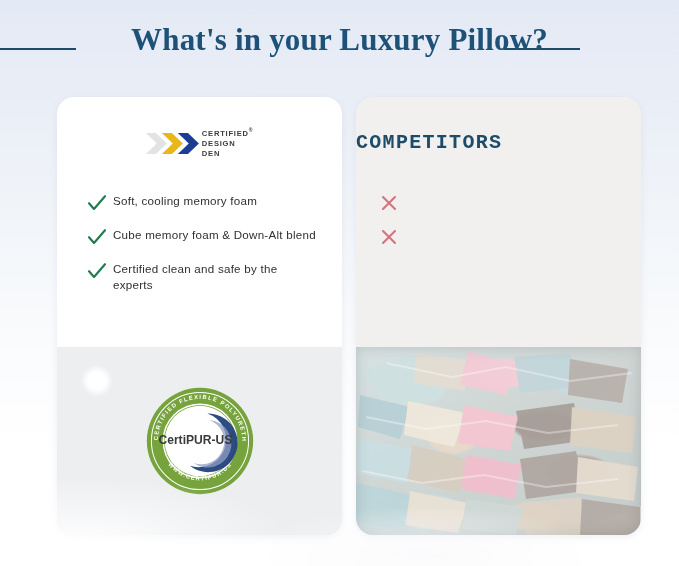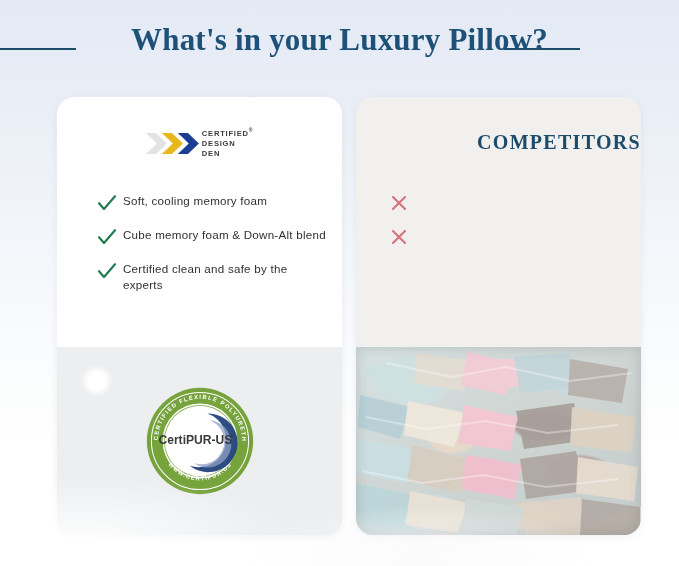--- a/index.html
+++ b/index.html
@@ -59,27 +59,27 @@
   .chev.c2{background:#e8b71c;}
   .chev.c3{background:#1b3e92;clip-path:polygon(0% 0%,48% 0%,100% 50%,48% 100%,0% 100%,52% 50%);}
   #logo-text{
     font-family:"Liberation Sans", sans-serif;
     font-size:7.6px;font-weight:700;color:#3d3d3f;
     line-height:1.38;letter-spacing:.75px;
   }
   #logo-text sup{font-size:5px;vertical-align:super;}
 
   #comp-title{
-    position:absolute;top:34px;left:0;width:285px;text-align:right;
-    font-family:Liberation Serif, serif;
+    position:absolute;top:34px;left:0;width:285px;text-align:left;
+    font-family:Liberation Mono, monospace;
     font-size:20px;font-weight:700;color:#1d4c6b;letter-spacing:1.3px;
   }
 
   
-  .list{position:absolute;left:14px;width:285px;top:96px;padding:0 26px;box-sizing:border-box;}
+  .list{position:absolute;left:4px;width:285px;top:96px;padding:0 26px;box-sizing:border-box;}
   .row{display:flex;align-items:flex-start;margin-bottom:15px;}
   .mark{width:26px;flex:none;padding-top:1px;}
   .mark svg{display:block;}
   .row-text{
     font-family:"Liberation Sans", sans-serif;
     font-size:11.6px;line-height:1.42;color:#2f3032;letter-spacing:.25px;
   }
   #card-right .list{padding:0 18px 0 20px;}
   #card-right .row-text{font-size:11.2px;}
 

